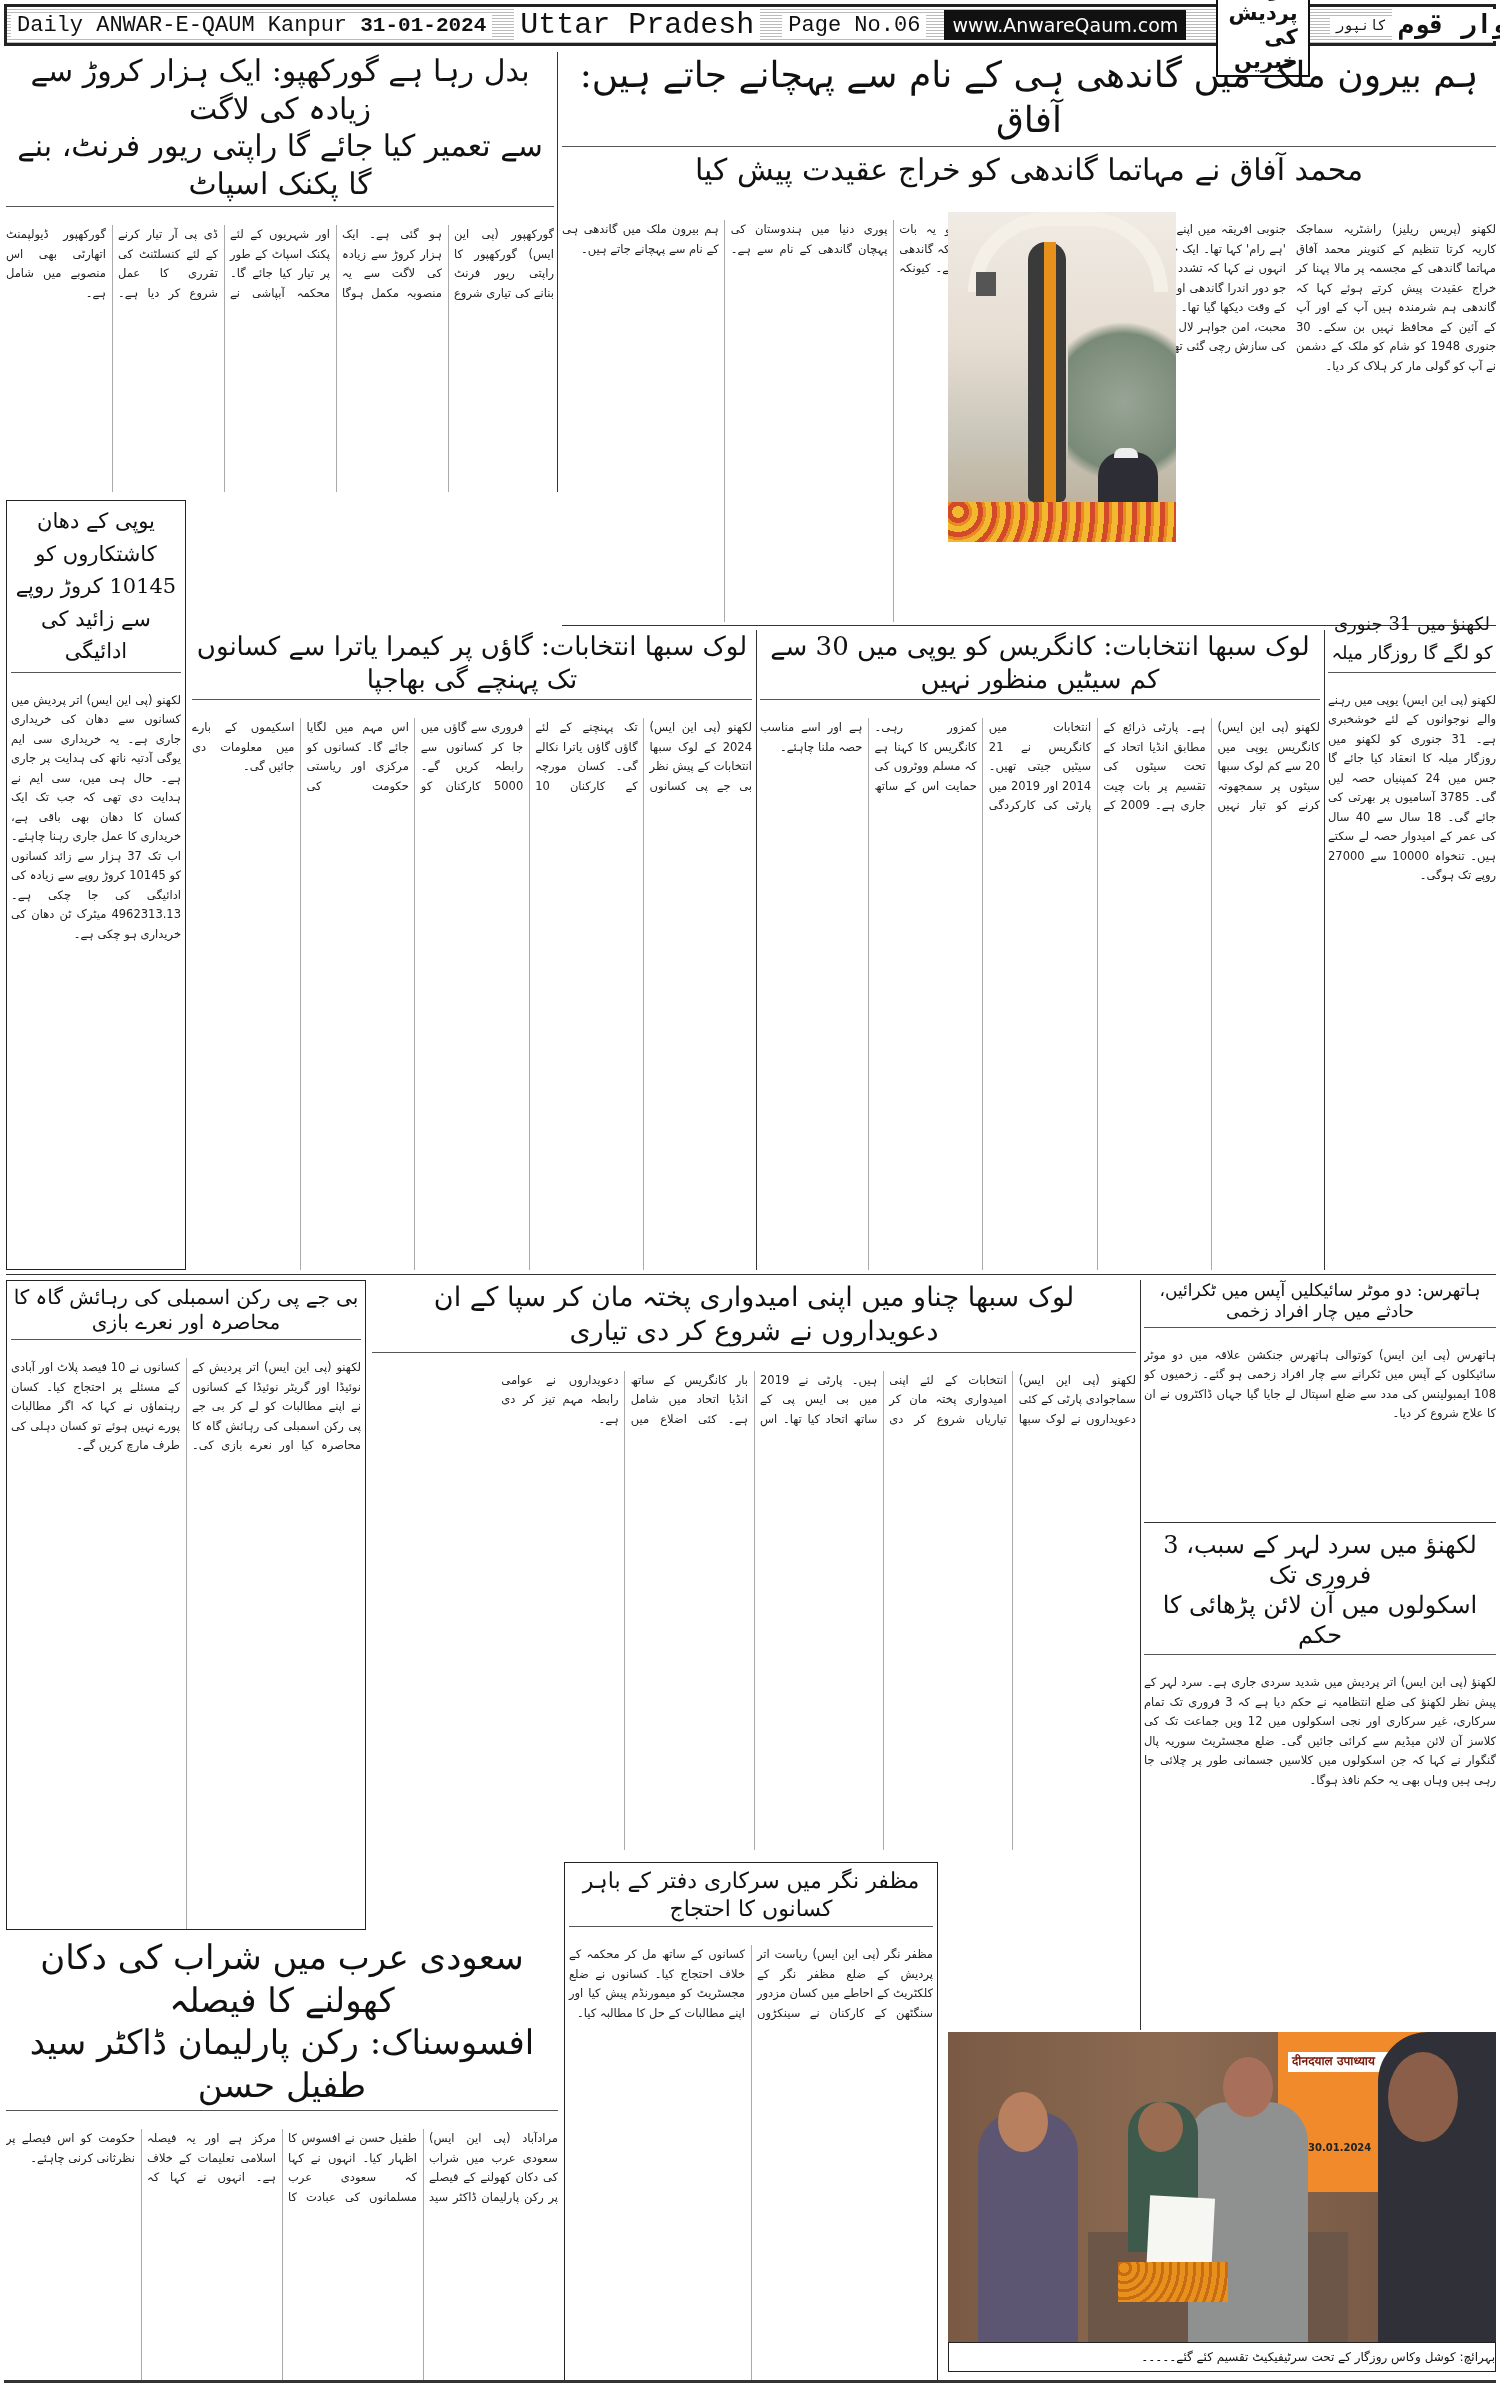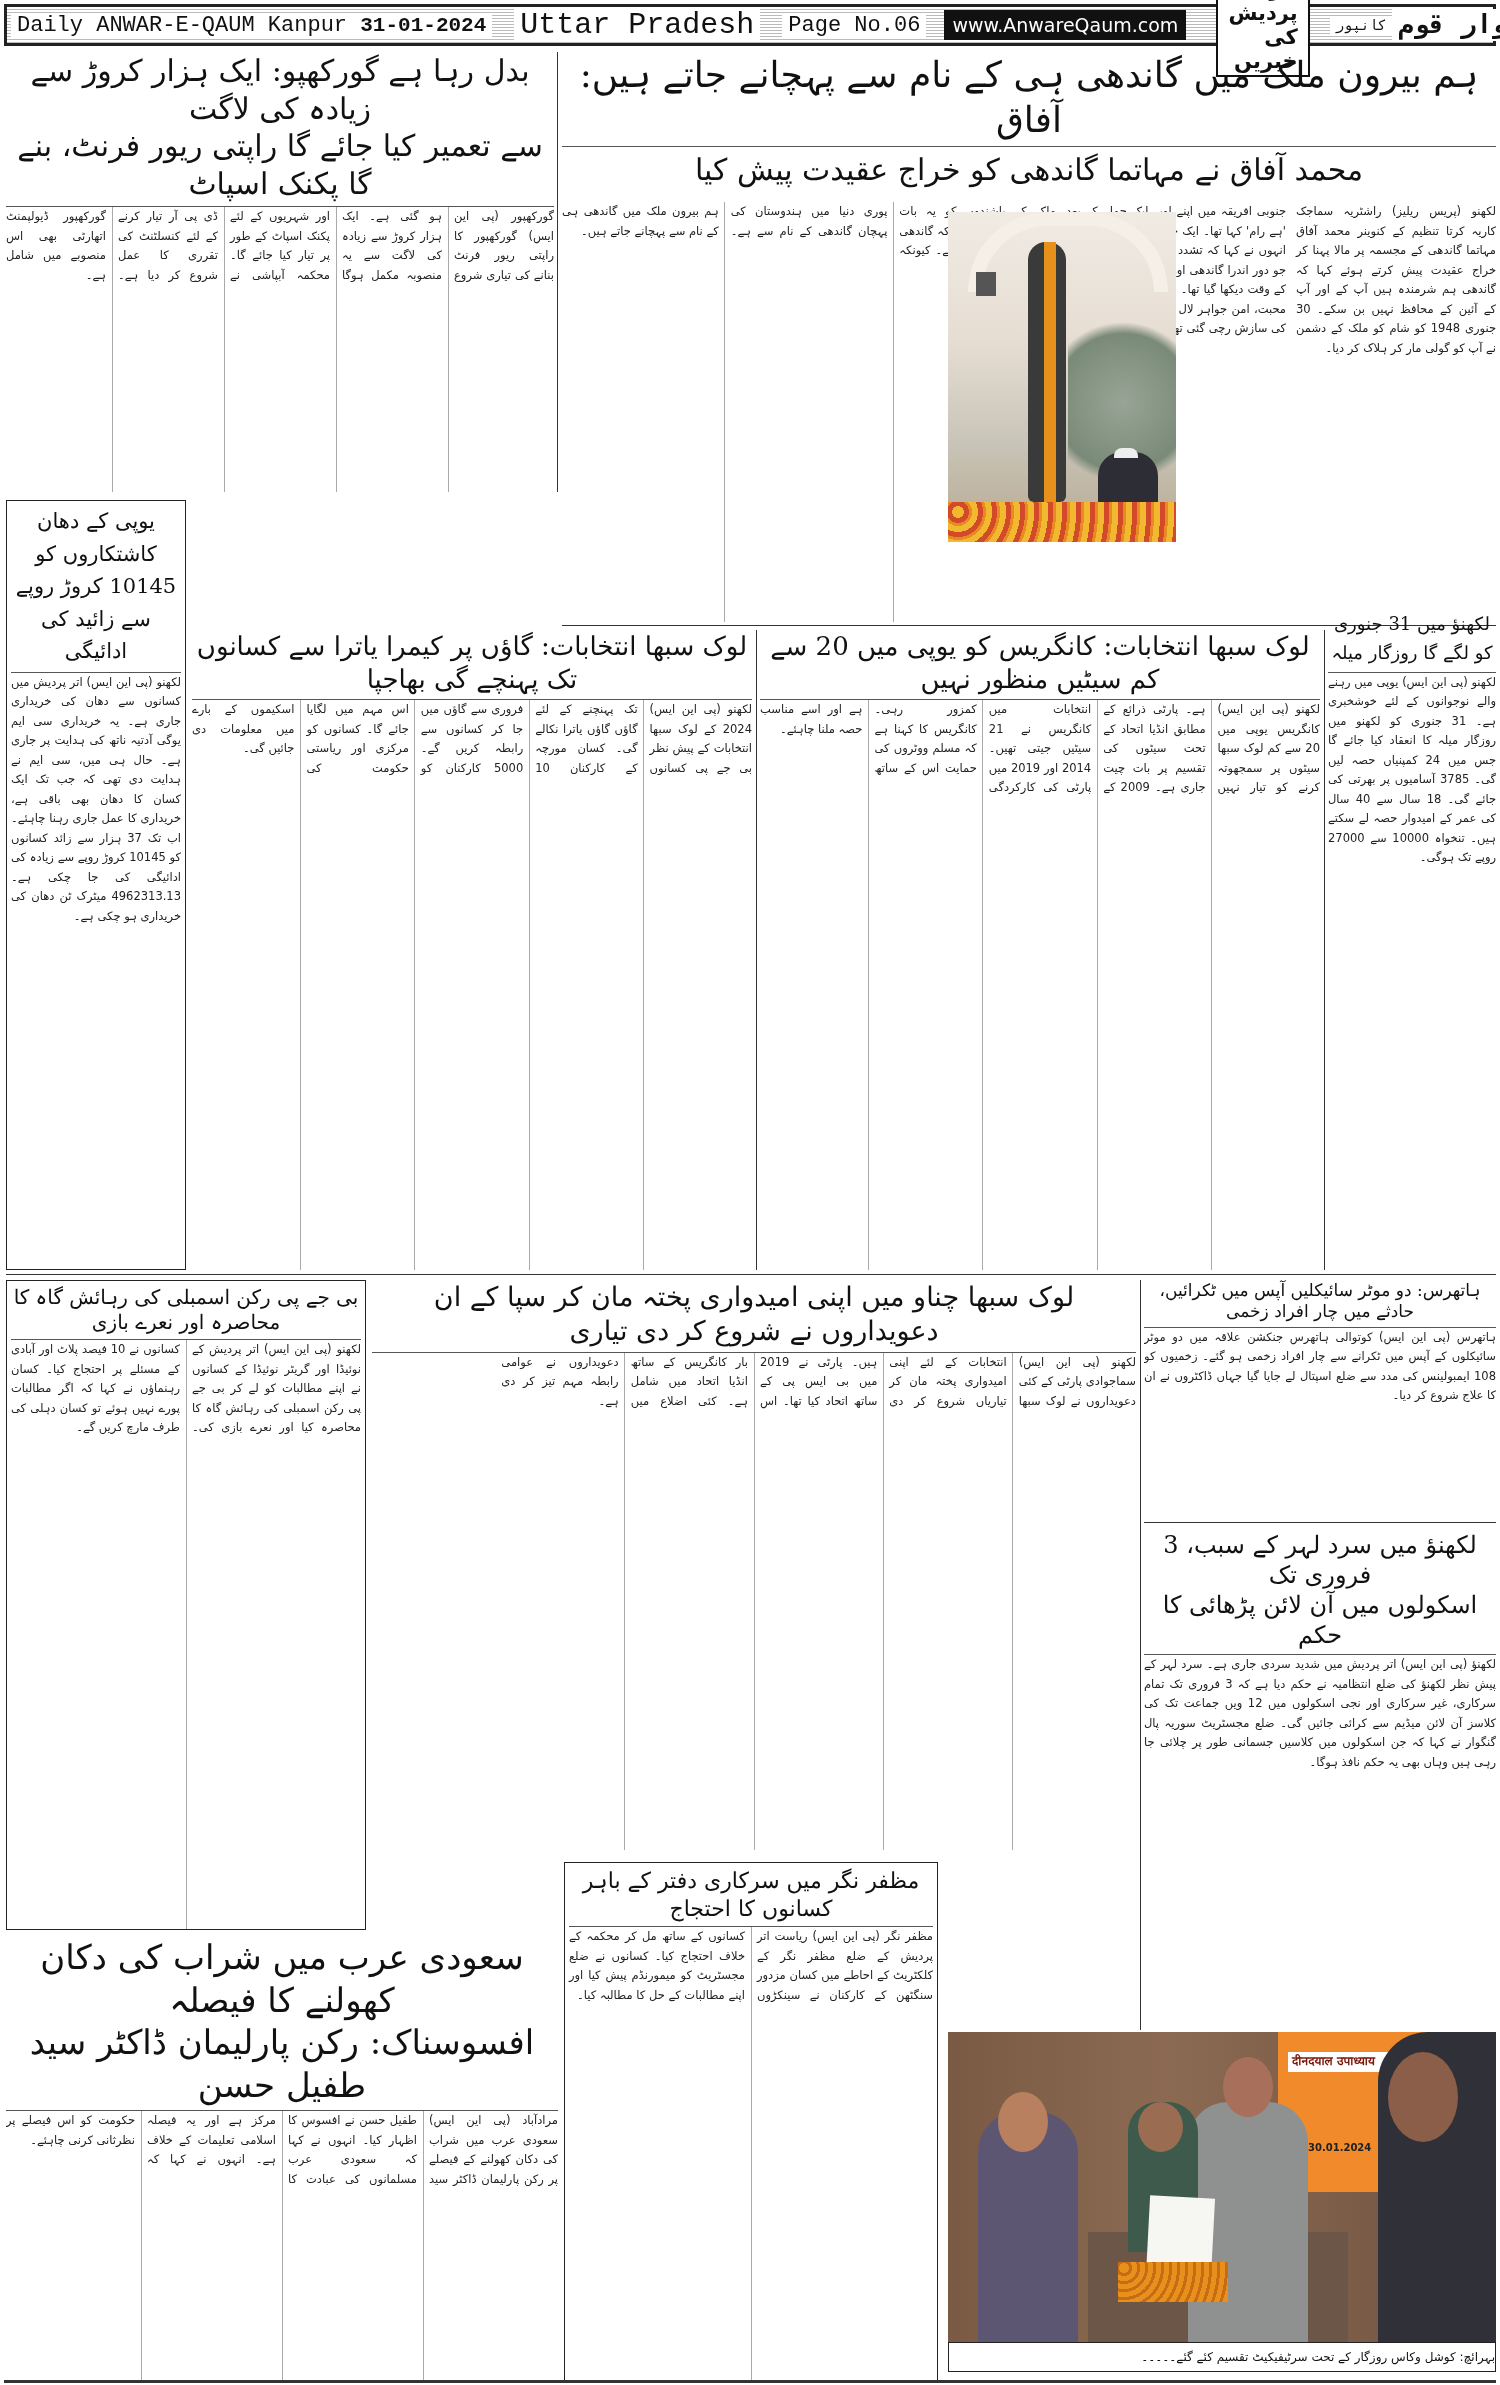--- a/index.html
+++ b/index.html
@@ -11,21 +11,21 @@
   .mh-center{font-size:30px;margin-left:22px}
   .mh-page{font-size:22px;margin-left:22px}
   .mh-web{background:#111;color:#fff;font-size:19px;padding:4px 8px;margin-left:18px}
   .mh-urdu{border:2px solid #111;font-size:21px;font-weight:bold;direction:rtl;padding:2px 10px;margin-left:30px;background:#fff}
   .mh-city{font-size:14px;direction:rtl;margin-left:20px}
   .mh-logo{font-size:26px;font-weight:bold;direction:rtl}
   .mh-daily{font-size:13px;direction:rtl;margin-left:22px}
   .art{position:absolute;overflow:hidden;direction:rtl}
   .hl{font-family:"DejaVu Serif",serif;font-weight:normal;text-align:center;line-height:1.25;color:#111}
   .sub{border-top:1px solid #555;margin-top:4px;padding-top:4px}
-  .body{column-gap:12px;column-rule:1px solid #aaa;font-size:11.5px;line-height:19.5px;text-align:justify;color:#222;padding-top:0}
+  .body{column-gap:12px;column-rule:1px solid #aaa;font-size:11.5px;line-height:19.5px;text-align:justify;color:#222;padding-top:18px}
   .vrule{position:absolute;background:#333;width:1px}
   .hrule{position:absolute;background:#333;height:1px}
   .boxed{border:1px solid #222;padding:4px}
   .photo{position:absolute;overflow:hidden}
   .caption{position:absolute;font-size:12px;text-align:right;direction:rtl;border:1px solid #222;background:#fff}
 </style>
 </head>
 <body>
 
 <div class="masthead">
@@ -70,21 +70,21 @@
   <div class="body sub" style="height:640px">لکھنو (پی این ایس) اتر پردیش میں کسانوں سے دھان کی خریداری جاری ہے۔ یہ خریداری سی ایم یوگی آدتیہ ناتھ کی ہدایت پر جاری ہے۔ حال ہی میں، سی ایم نے ہدایت دی تھی کہ جب تک ایک کسان کا دھان بھی باقی ہے، خریداری کا عمل جاری رہنا چاہئے۔ اب تک 37 ہزار سے زائد کسانوں کو 10145 کروڑ روپے سے زیادہ کی ادائیگی کی جا چکی ہے۔ 4962313.13 میٹرک ٹن دھان کی خریداری ہو چکی ہے۔</div>
 </div>
 
 <div class="art" style="left:192px;top:630px;width:560px;height:640px">
   <div class="hl" style="font-size:26px">لوک سبھا انتخابات: گاؤں پر کیمرا یاترا سے کسانوں تک پہنچے گی بھاجپا</div>
   <div class="body sub" style="column-count:5;height:590px">لکھنو (پی این ایس) 2024 کے لوک سبھا انتخابات کے پیش نظر بی جے پی کسانوں تک پہنچنے کے لئے گاؤں گاؤں یاترا نکالے گی۔ کسان مورچہ کے کارکنان 10 فروری سے گاؤں میں جا کر کسانوں سے رابطہ کریں گے۔ 5000 کارکنان کو اس مہم میں لگایا جائے گا۔ کسانوں کو مرکزی اور ریاستی حکومت کی اسکیموں کے بارے میں معلومات دی جائیں گی۔</div>
 </div>
 <div class="vrule" style="left:756px;top:630px;height:640px"></div>
 
 <div class="art" style="left:760px;top:630px;width:560px;height:640px">
-  <div class="hl" style="font-size:26px">لوک سبھا انتخابات: کانگریس کو یوپی میں 20 سے کم سیٹیں منظور نہیں</div>
+  <div class="hl" style="font-size:26px">لوک سبھا انتخابات: کانگریس کو یوپی میں 30 سے کم سیٹیں منظور نہیں</div>
   <div class="body sub" style="column-count:5;height:590px">لکھنو (پی این ایس) کانگریس یوپی میں 20 سے کم لوک سبھا سیٹوں پر سمجھوتہ کرنے کو تیار نہیں ہے۔ پارٹی ذرائع کے مطابق انڈیا اتحاد کے تحت سیٹوں کی تقسیم پر بات چیت جاری ہے۔ 2009 کے انتخابات میں کانگریس نے 21 سیٹیں جیتی تھیں۔ 2014 اور 2019 میں پارٹی کی کارکردگی کمزور رہی۔ کانگریس کا کہنا ہے کہ مسلم ووٹروں کی حمایت اس کے ساتھ ہے اور اسے مناسب حصہ ملنا چاہئے۔</div>
 </div>
 <div class="vrule" style="left:1324px;top:630px;height:640px"></div>
 
 <div class="art" style="left:1328px;top:610px;width:168px;height:660px">
   <div class="hl" style="font-size:18px;line-height:1.6">لکھنؤ میں 31 جنوری کو لگے گا روزگار میلہ</div>
   <div class="body sub" style="height:560px">لکھنو (پی این ایس) یوپی میں رہنے والے نوجوانوں کے لئے خوشخبری ہے۔ 31 جنوری کو لکھنو میں روزگار میلہ کا انعقاد کیا جائے گا جس میں 24 کمپنیاں حصہ لیں گی۔ 3785 آسامیوں پر بھرتی کی جائے گی۔ 18 سال سے 40 سال کی عمر کے امیدوار حصہ لے سکتے ہیں۔ تنخواہ 10000 سے 27000 روپے تک ہوگی۔</div>
 </div>
 <div class="hrule" style="left:6px;top:1274px;width:1490px"></div>
 

